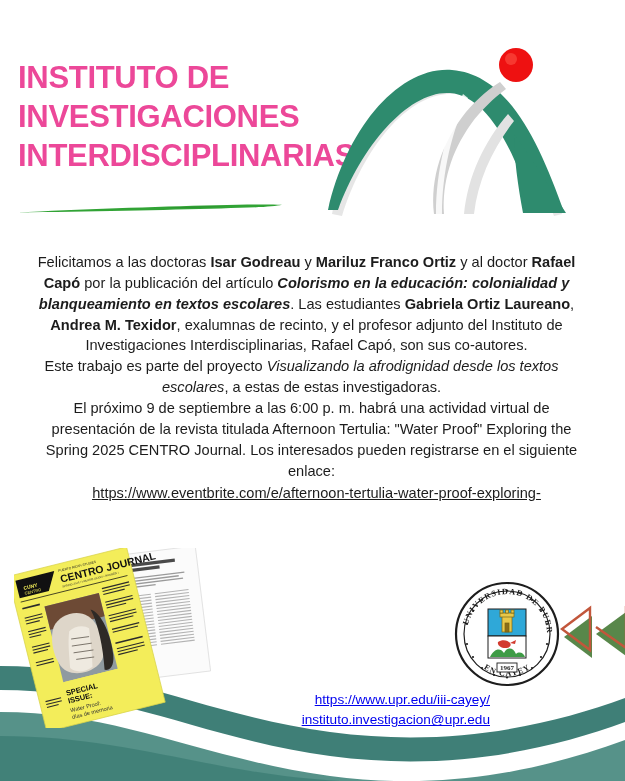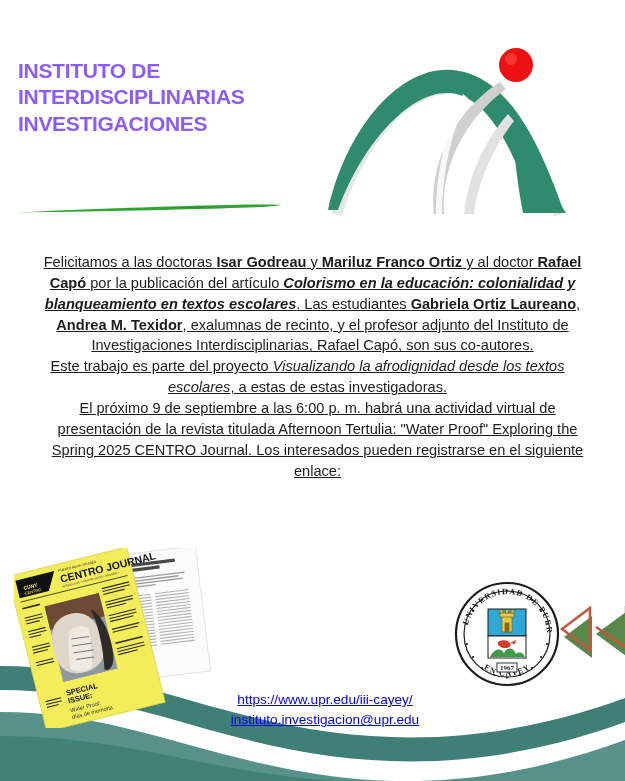--- a/index.html
+++ b/index.html
@@ -10,31 +10,31 @@
     overflow:hidden;
     position:relative;
     color:#1a1a1a;
   }
   .poster{position:absolute;inset:0;width:625px;height:781px;overflow:hidden;background:#fff;}
 
   
   .header{position:absolute;left:0;top:0;width:625px;height:240px;}
   .logo-title{
     position:absolute;left:18px;top:58px;width:330px;
-    font-weight:bold;font-size:21px;line-height:1.26;
-    letter-spacing:-0.3px;color:#8b5cf6;
+    font-weight:bold;font-size:31px;line-height:1.26;
+    letter-spacing:-0.3px;color:#ec4899;
   }
   .logo-title div{white-space:nowrap;}
   .brush{
     position:absolute;left:16px;top:203px;width:268px;height:11px;
   }
   .mark{position:absolute;left:318px;top:38px;width:300px;height:190px;}
 
   
-  .body-wrap{position:absolute;left:40px;top:252px;width:565px;text-decoration:underline;}
+  .body-wrap{position:absolute;left:34px;top:252px;width:565px;}
   p.para{
     margin:0;text-align:center;color:#1c1c1c;
     font-size:14.6px;line-height:1.43;
   }
   p.para b{font-weight:bold;}
   p.para i{font-style:italic;}
   p.para .bi{font-weight:bold;font-style:italic;}
   .p1{width:545px;margin:0 auto;}
   .p2{width:535px;margin:28px auto 0;}
   .p3{width:555px;margin:26px auto 0;}
@@ -49,36 +49,36 @@
   
   .waves{position:absolute;left:0;top:640px;width:625px;height:141px;}
 
   .journal{position:absolute;left:14px;top:548px;width:200px;height:180px;}
   .seal{position:absolute;left:452px;top:578px;width:110px;height:112px;}
   .arrows{position:absolute;left:556px;top:598px;width:70px;height:76px;}
 
   
   .contact{
     position:absolute;left:160px;top:690px;width:330px;
-    text-align:center;font-size:13.6px;line-height:1.5;color:#1c1c1c;
+    text-align:right;font-size:13.6px;line-height:1.5;color:#1c1c1c;
   }
   .contact .c-link{display:block;text-decoration:underline;}
   .contact .c-plain{display:block;text-decoration:none;}
 </style>
 </head>
 <body>
 
 <div class="poster">
 
   <div class="header">
 
     <div class="logo-title">
       <div>INSTITUTO DE</div>
+      <div>INVESTIGACIONES</div>
       <div>INTERDISCIPLINARIAS</div>
-      <div>INVESTIGACIONES</div>
     </div>
 
     <svg class="brush" viewBox="0 0 268 11">
       <path d="M1 9.4 C 60 6.6, 140 3.6, 200 2.2 C 230 1.5, 252 1.4, 266 1.8
                C 258 4.0, 235 4.6, 205 5.4 C 150 6.9, 70 8.4, 1 9.4 Z" fill="#31a335"></path>
       <path d="M150 4.6 c 18 -0.6, 40 -1.1, 60 -1.3 c -16 1.2, -40 1.9, -60 1.3 Z" fill="#2b8f2f"></path>
     </svg>
 
     <svg class="mark" viewBox="0 0 300 190">
 
@@ -105,20 +105,21 @@
 
   <div class="body-wrap">
 
     <p class="para p1"><span>Felicitamos a las doctoras </span><b>Isar Godreau</b><span> y </span><b>Mariluz Franco Ortiz</b><span> y al doctor </span><b>Rafael Capó</b><span> por la publicación del artículo </span><span class="bi">Colorismo en la educación: colonialidad y blanqueamiento en textos escolares</span><span>. Las estudiantes </span><b>Gabriela Ortiz Laureano</b><span>, </span><b>Andrea M. Texidor</b><span>, exalumnas de recinto, y el profesor adjunto del Instituto de Investigaciones Interdisciplinarias, Rafael Capó, son sus co-autores.</span></p>
 
     <p class="para p2"><span>Este trabajo es parte del proyecto </span><i>Visualizando la afrodignidad desde los textos escolares</i><span>, a estas de estas investigadoras.</span></p>
 
     <p class="para p3"><span>El próximo 9 de septiembre a las 6:00 p. m. habrá una actividad virtual de presentación de la revista titulada Afternoon Tertulia: "Water Proof" Exploring the Spring 2025 CENTRO Journal. Los interesados pueden registrarse en el siguiente enlace:</span></p>
 
     <a class="link-block" href="#">
+        <span class="link-line">https://www.eventbrite.com/e/afternoon-tertulia-water-proof-exploring-</span>
       </a>
   </div>
 
   <svg class="waves" viewBox="0 0 625 141" preserveAspectRatio="none">
     <path d="M0 26 C 120 26, 200 74, 330 92 C 450 108, 548 86, 625 58 L 625 82
              C 548 110, 450 132, 330 116 C 200 98, 120 50, 0 50 Z" fill="#3f7f77"></path>
     <path d="M0 72 C 120 72, 200 118, 330 136 C 450 152, 548 128, 625 100 L 625 141 L 0 141 Z" fill="#4d8c83" opacity="0.95"></path>
     <path d="M0 96 C 130 96, 210 134, 340 141 L 0 141 Z" fill="#3f7f77" opacity="0.9"></path>
   </svg>
 

